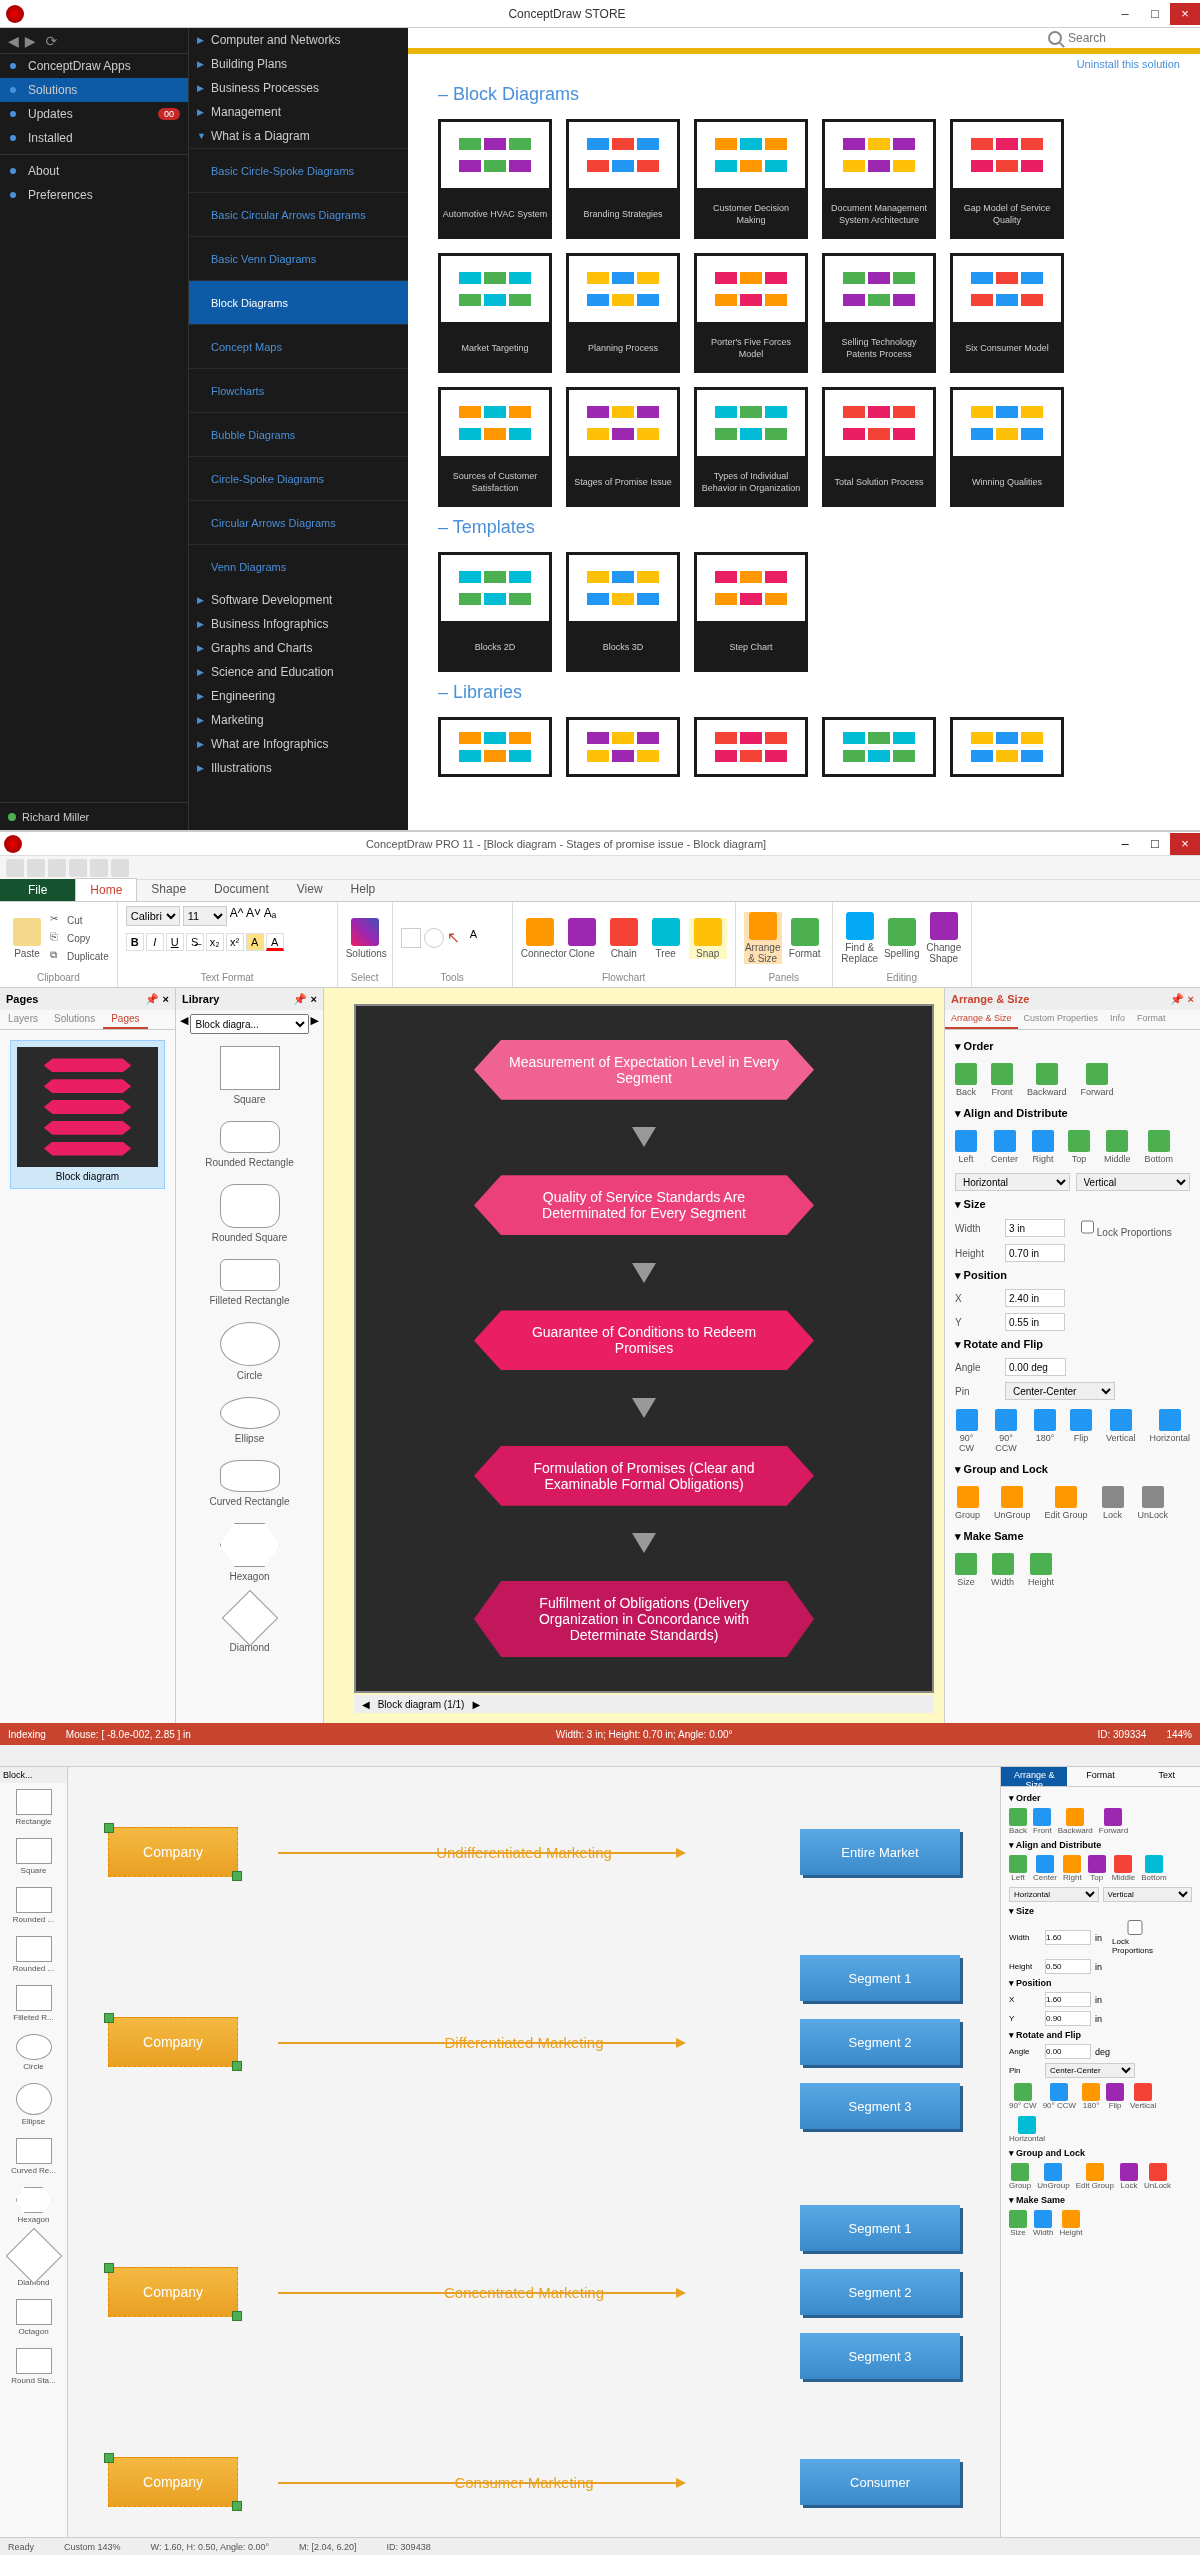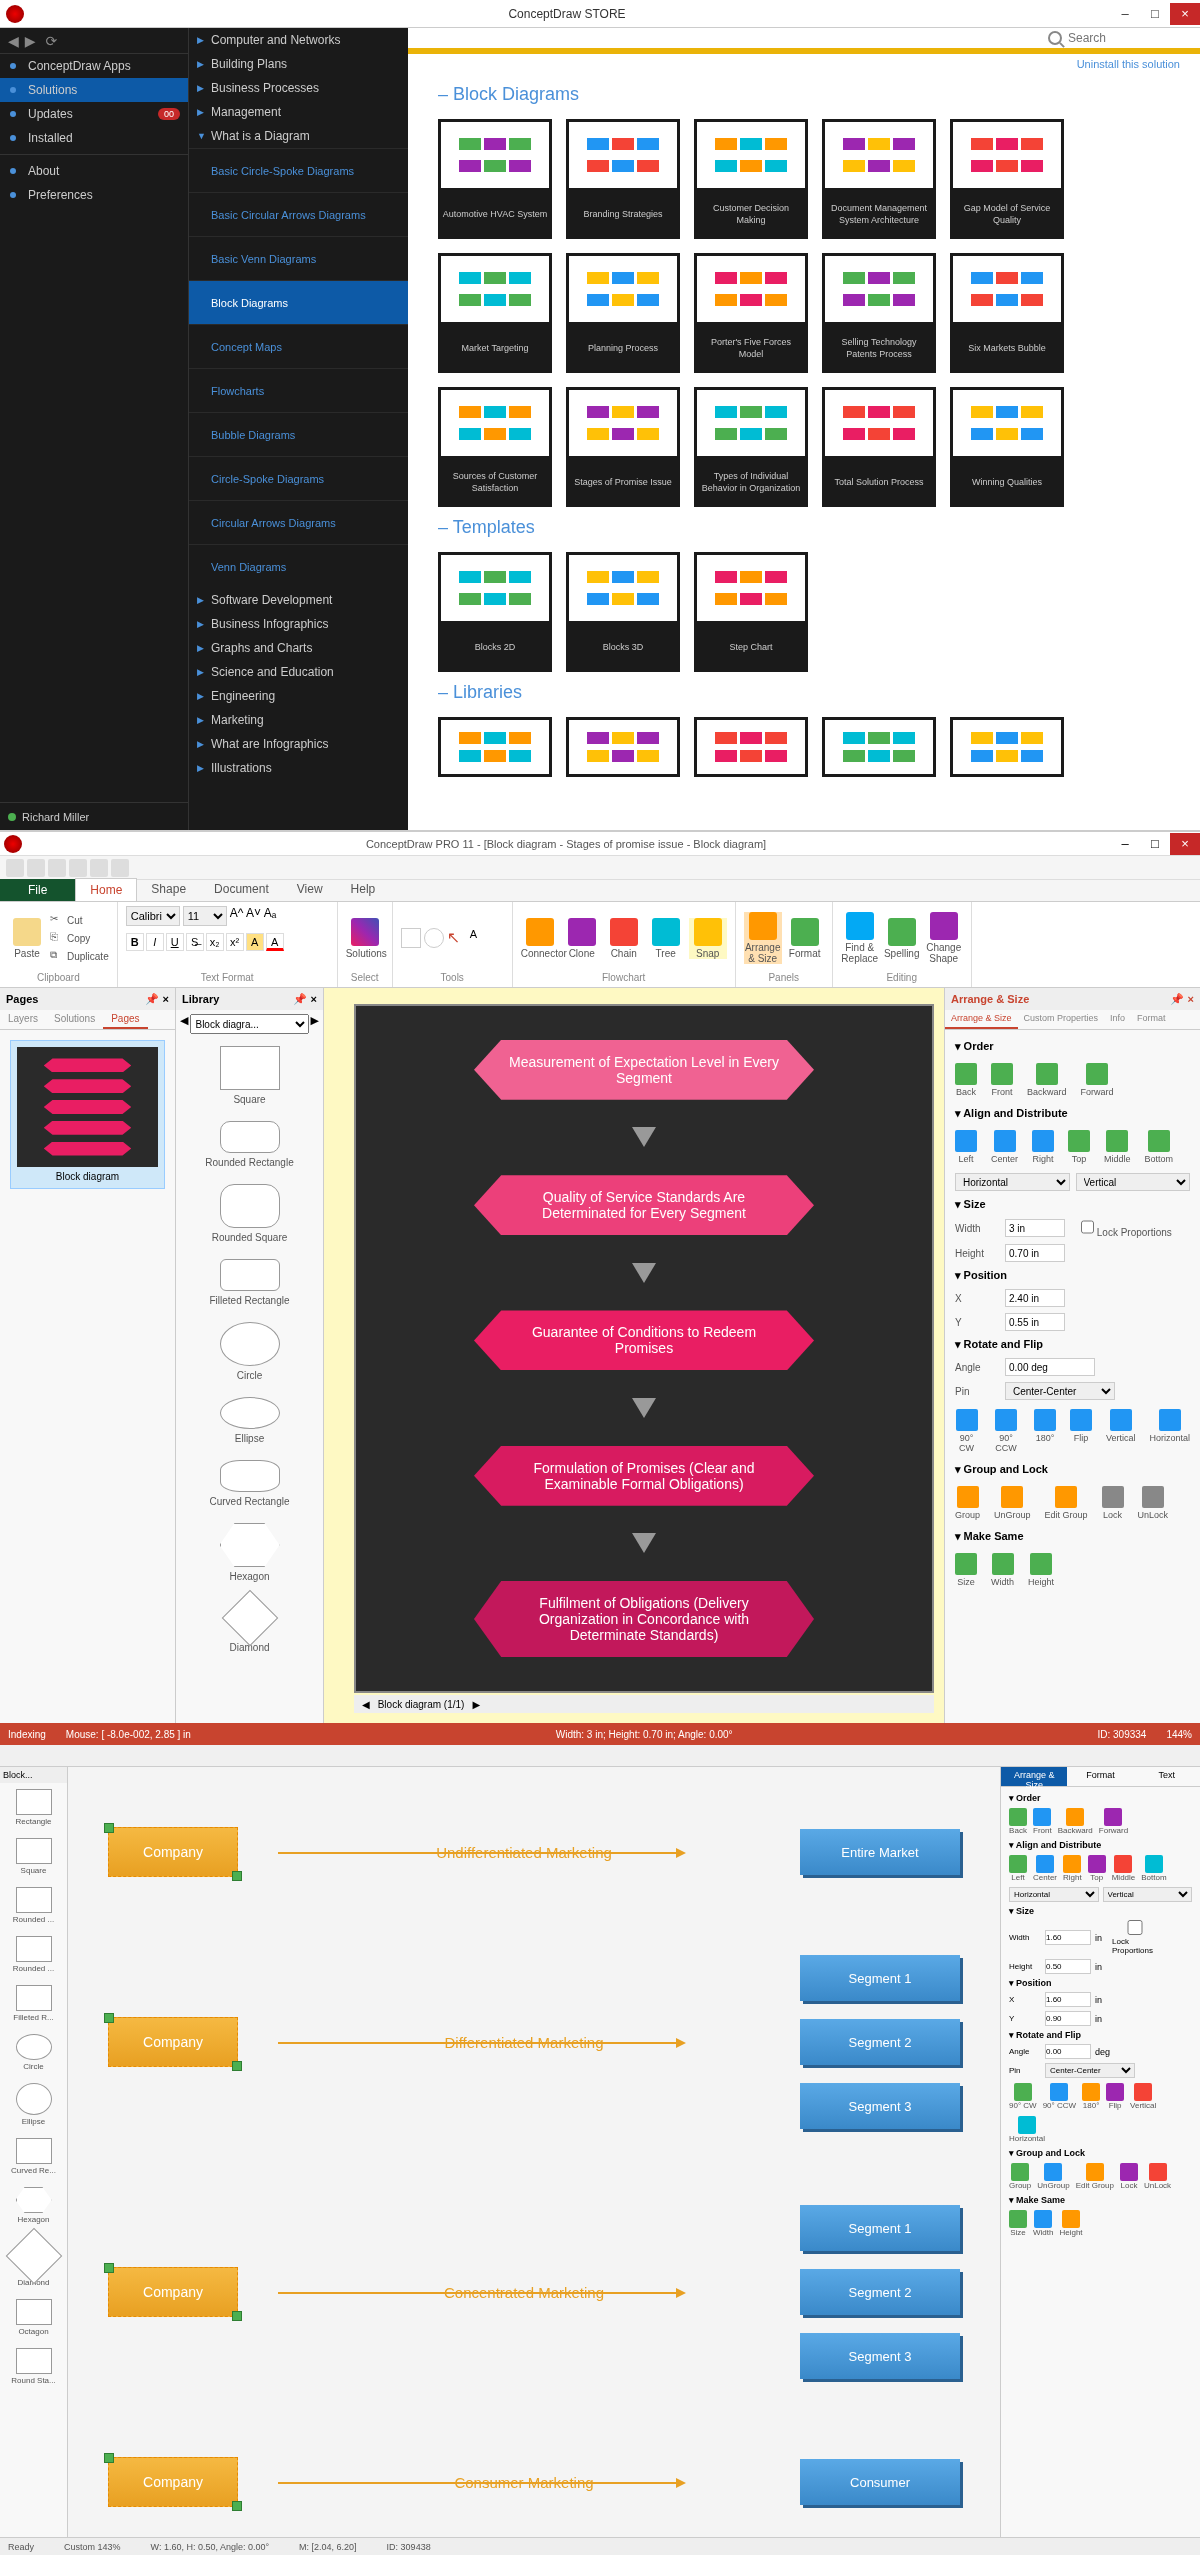--- a/index.html
+++ b/index.html
@@ -354,21 +354,21 @@
               <div class="w1-thumb">
                 <div style="display:flex;gap:3px;flex-wrap:wrap;padding:6px;justify-content:center;align-items:center">
                   <div style="width:22px;height:12px;background:#2196f3"></div>
                   <div style="width:22px;height:12px;background:#f44336"></div>
                   <div style="width:22px;height:12px;background:#2196f3"></div>
                   <div style="width:22px;height:12px;background:#f44336"></div>
                   <div style="width:22px;height:12px;background:#2196f3"></div>
                   <div style="width:22px;height:12px;background:#f44336"></div>
                 </div>
               </div>
-              <div class="w1-cap">Six Markets Bubble</div>
+              <div class="w1-cap">Six Consumer Model</div>
             </div>
             <div class="w1-card">
               <div class="w1-thumb">
                 <div style="display:flex;gap:3px;flex-wrap:wrap;padding:6px;justify-content:center;align-items:center">
                   <div style="width:22px;height:12px;background:#ff9800"></div>
                   <div style="width:22px;height:12px;background:#00bcd4"></div>
                   <div style="width:22px;height:12px;background:#ff9800"></div>
                   <div style="width:22px;height:12px;background:#00bcd4"></div>
                   <div style="width:22px;height:12px;background:#ff9800"></div>
                   <div style="width:22px;height:12px;background:#00bcd4"></div>
@@ -827,21 +827,21 @@
             <label>X</label>
             <input style="width: 60px;" value="2.40 in">
           </div>
         <div class="w2-frow">
             <label>Y</label>
             <input style="width: 60px;" value="0.55 in">
           </div>
         <div class="w2-sh">Rotate and Flip</div>
         <div class="w2-frow">
             <label>Angle</label>
-            <input style="width: 90px;" value="0.00 deg">
+            <input style="width: 61px;" value="0.00 deg">
           </div>
         <div class="w2-frow">
             <label>Pin</label>
             <select style="width:110px"><option>Center-Center</option></select>
           </div>
         <div class="w2-icrow" id="w2-rotate">
             <div class="w2-icbtn"><div class="ic" style="background:#2196f3"></div>90° CW</div>
             <div class="w2-icbtn"><div class="ic" style="background:#2196f3"></div>90° CCW</div>
             <div class="w2-icbtn"><div class="ic" style="background:#2196f3"></div>180°</div>
             <div class="w2-icbtn"><div class="ic" style="background:#2196f3"></div>Flip</div>

